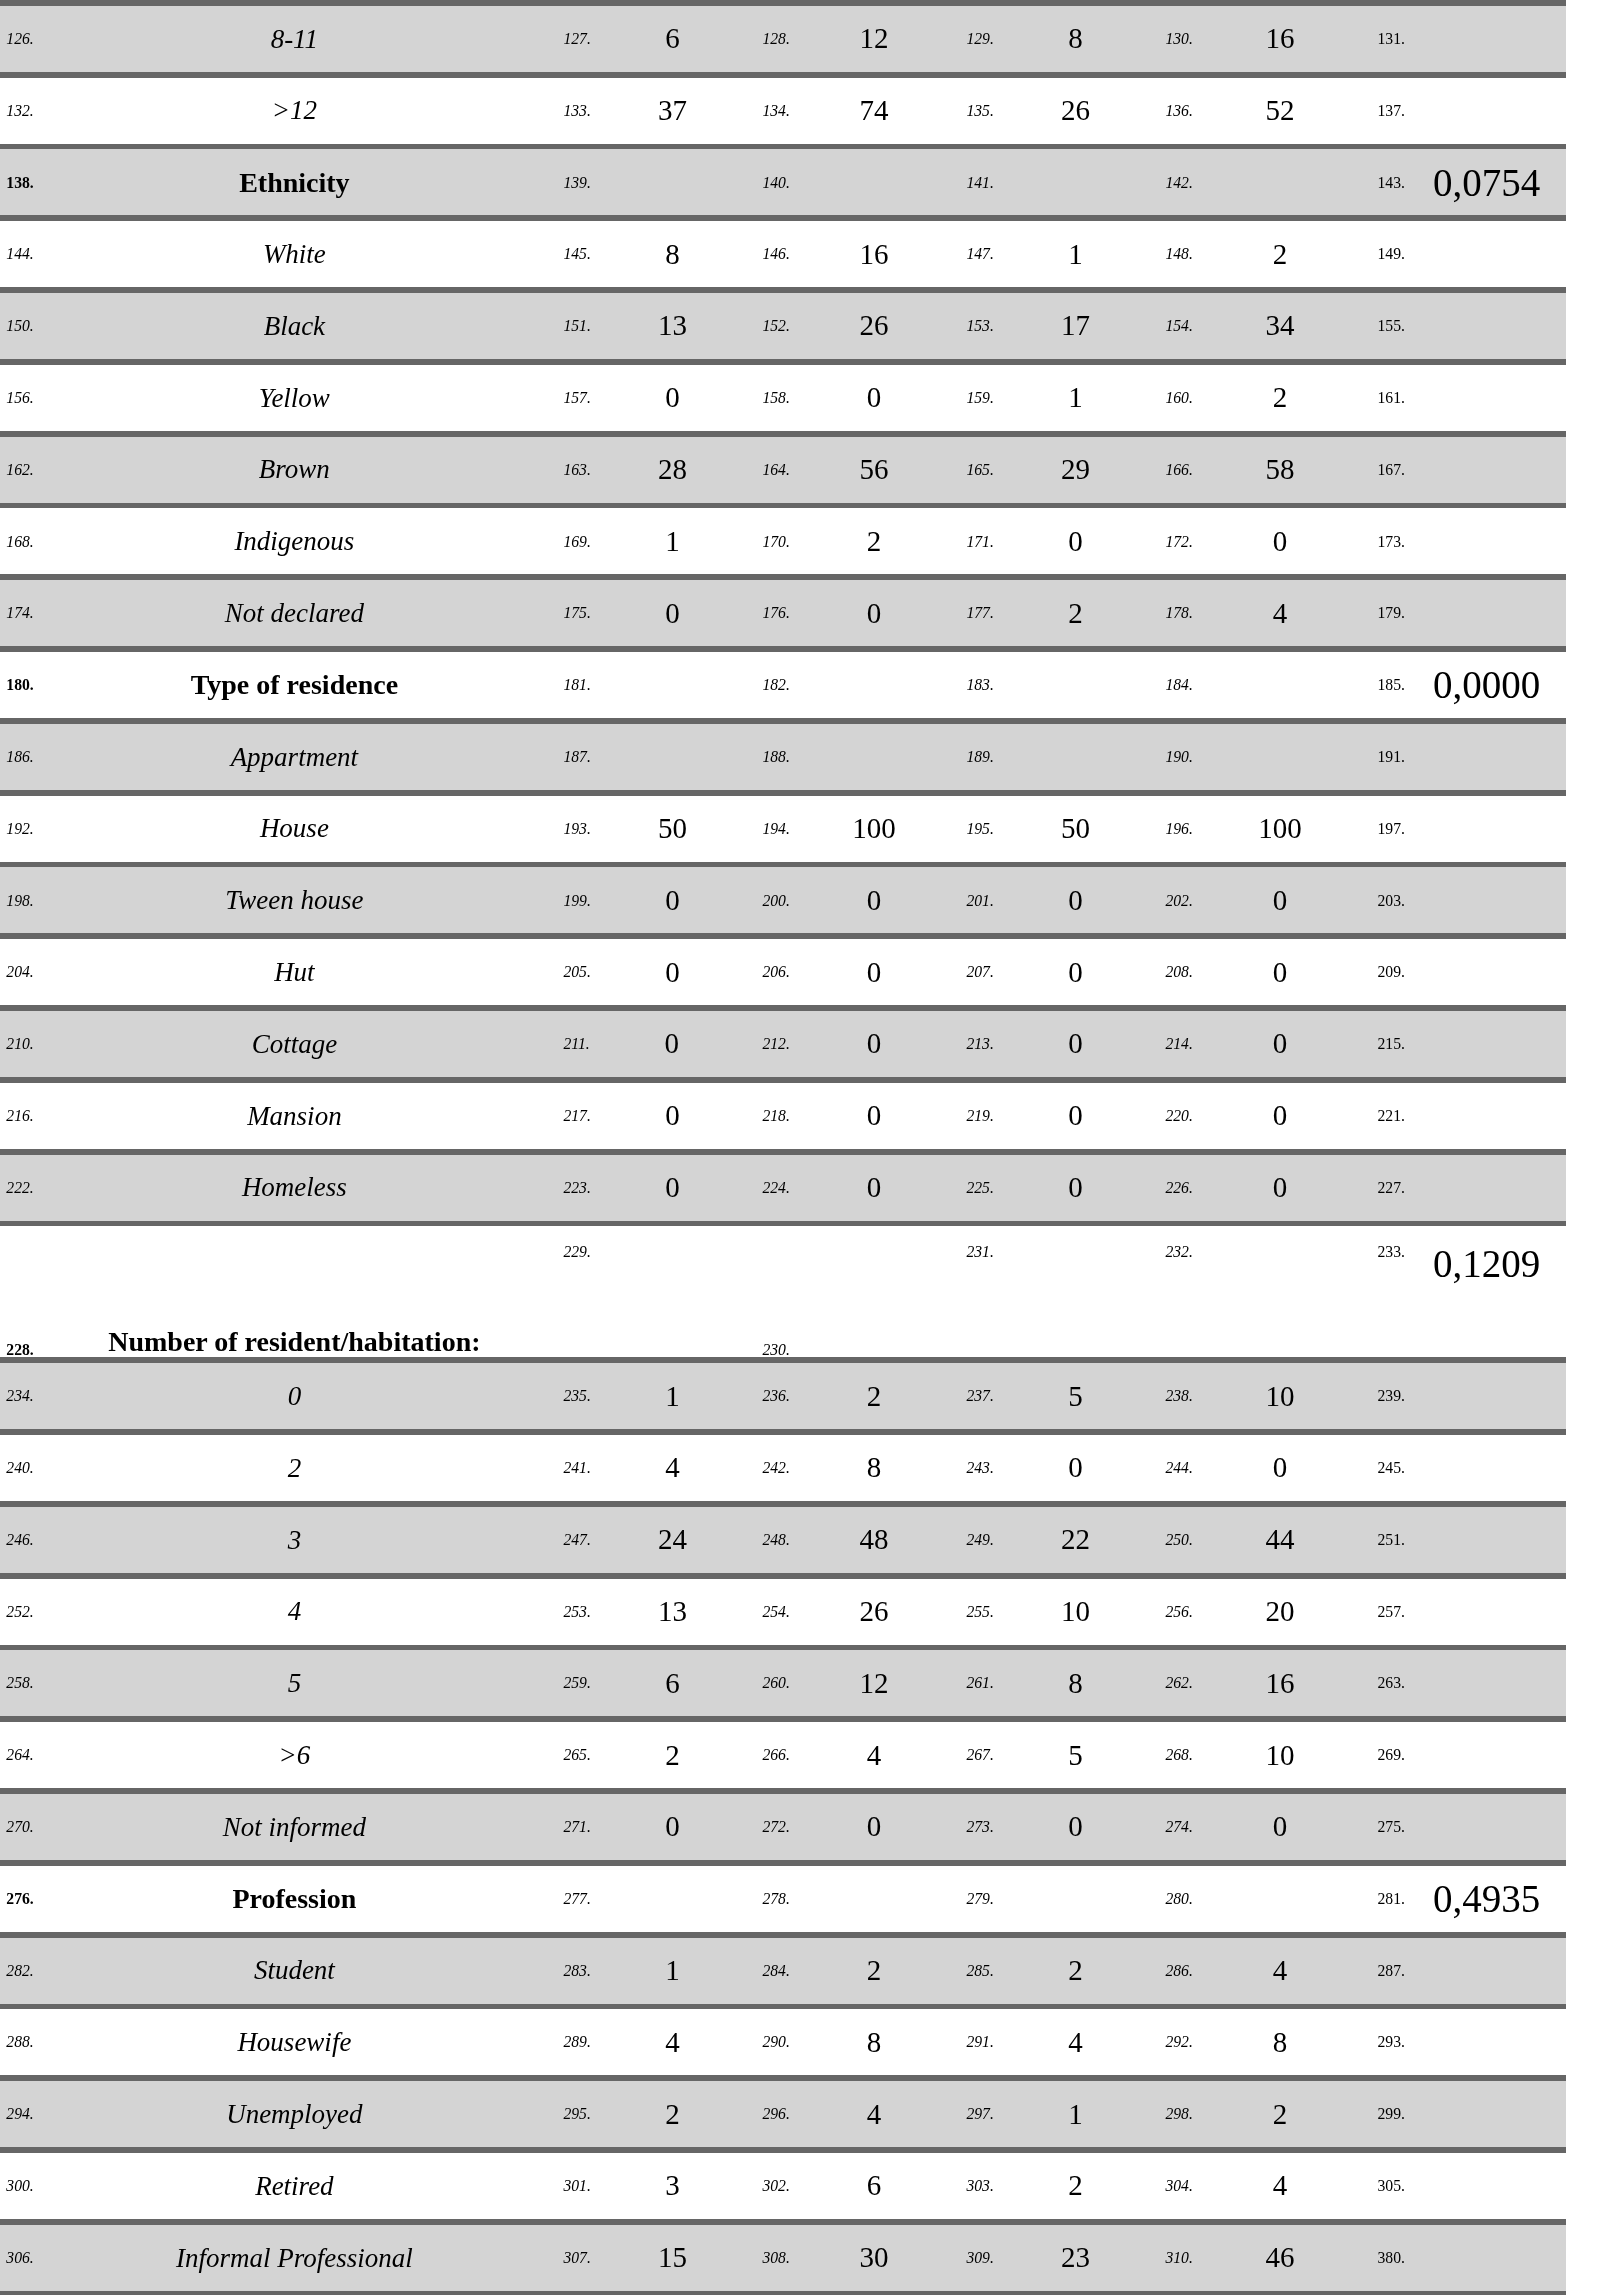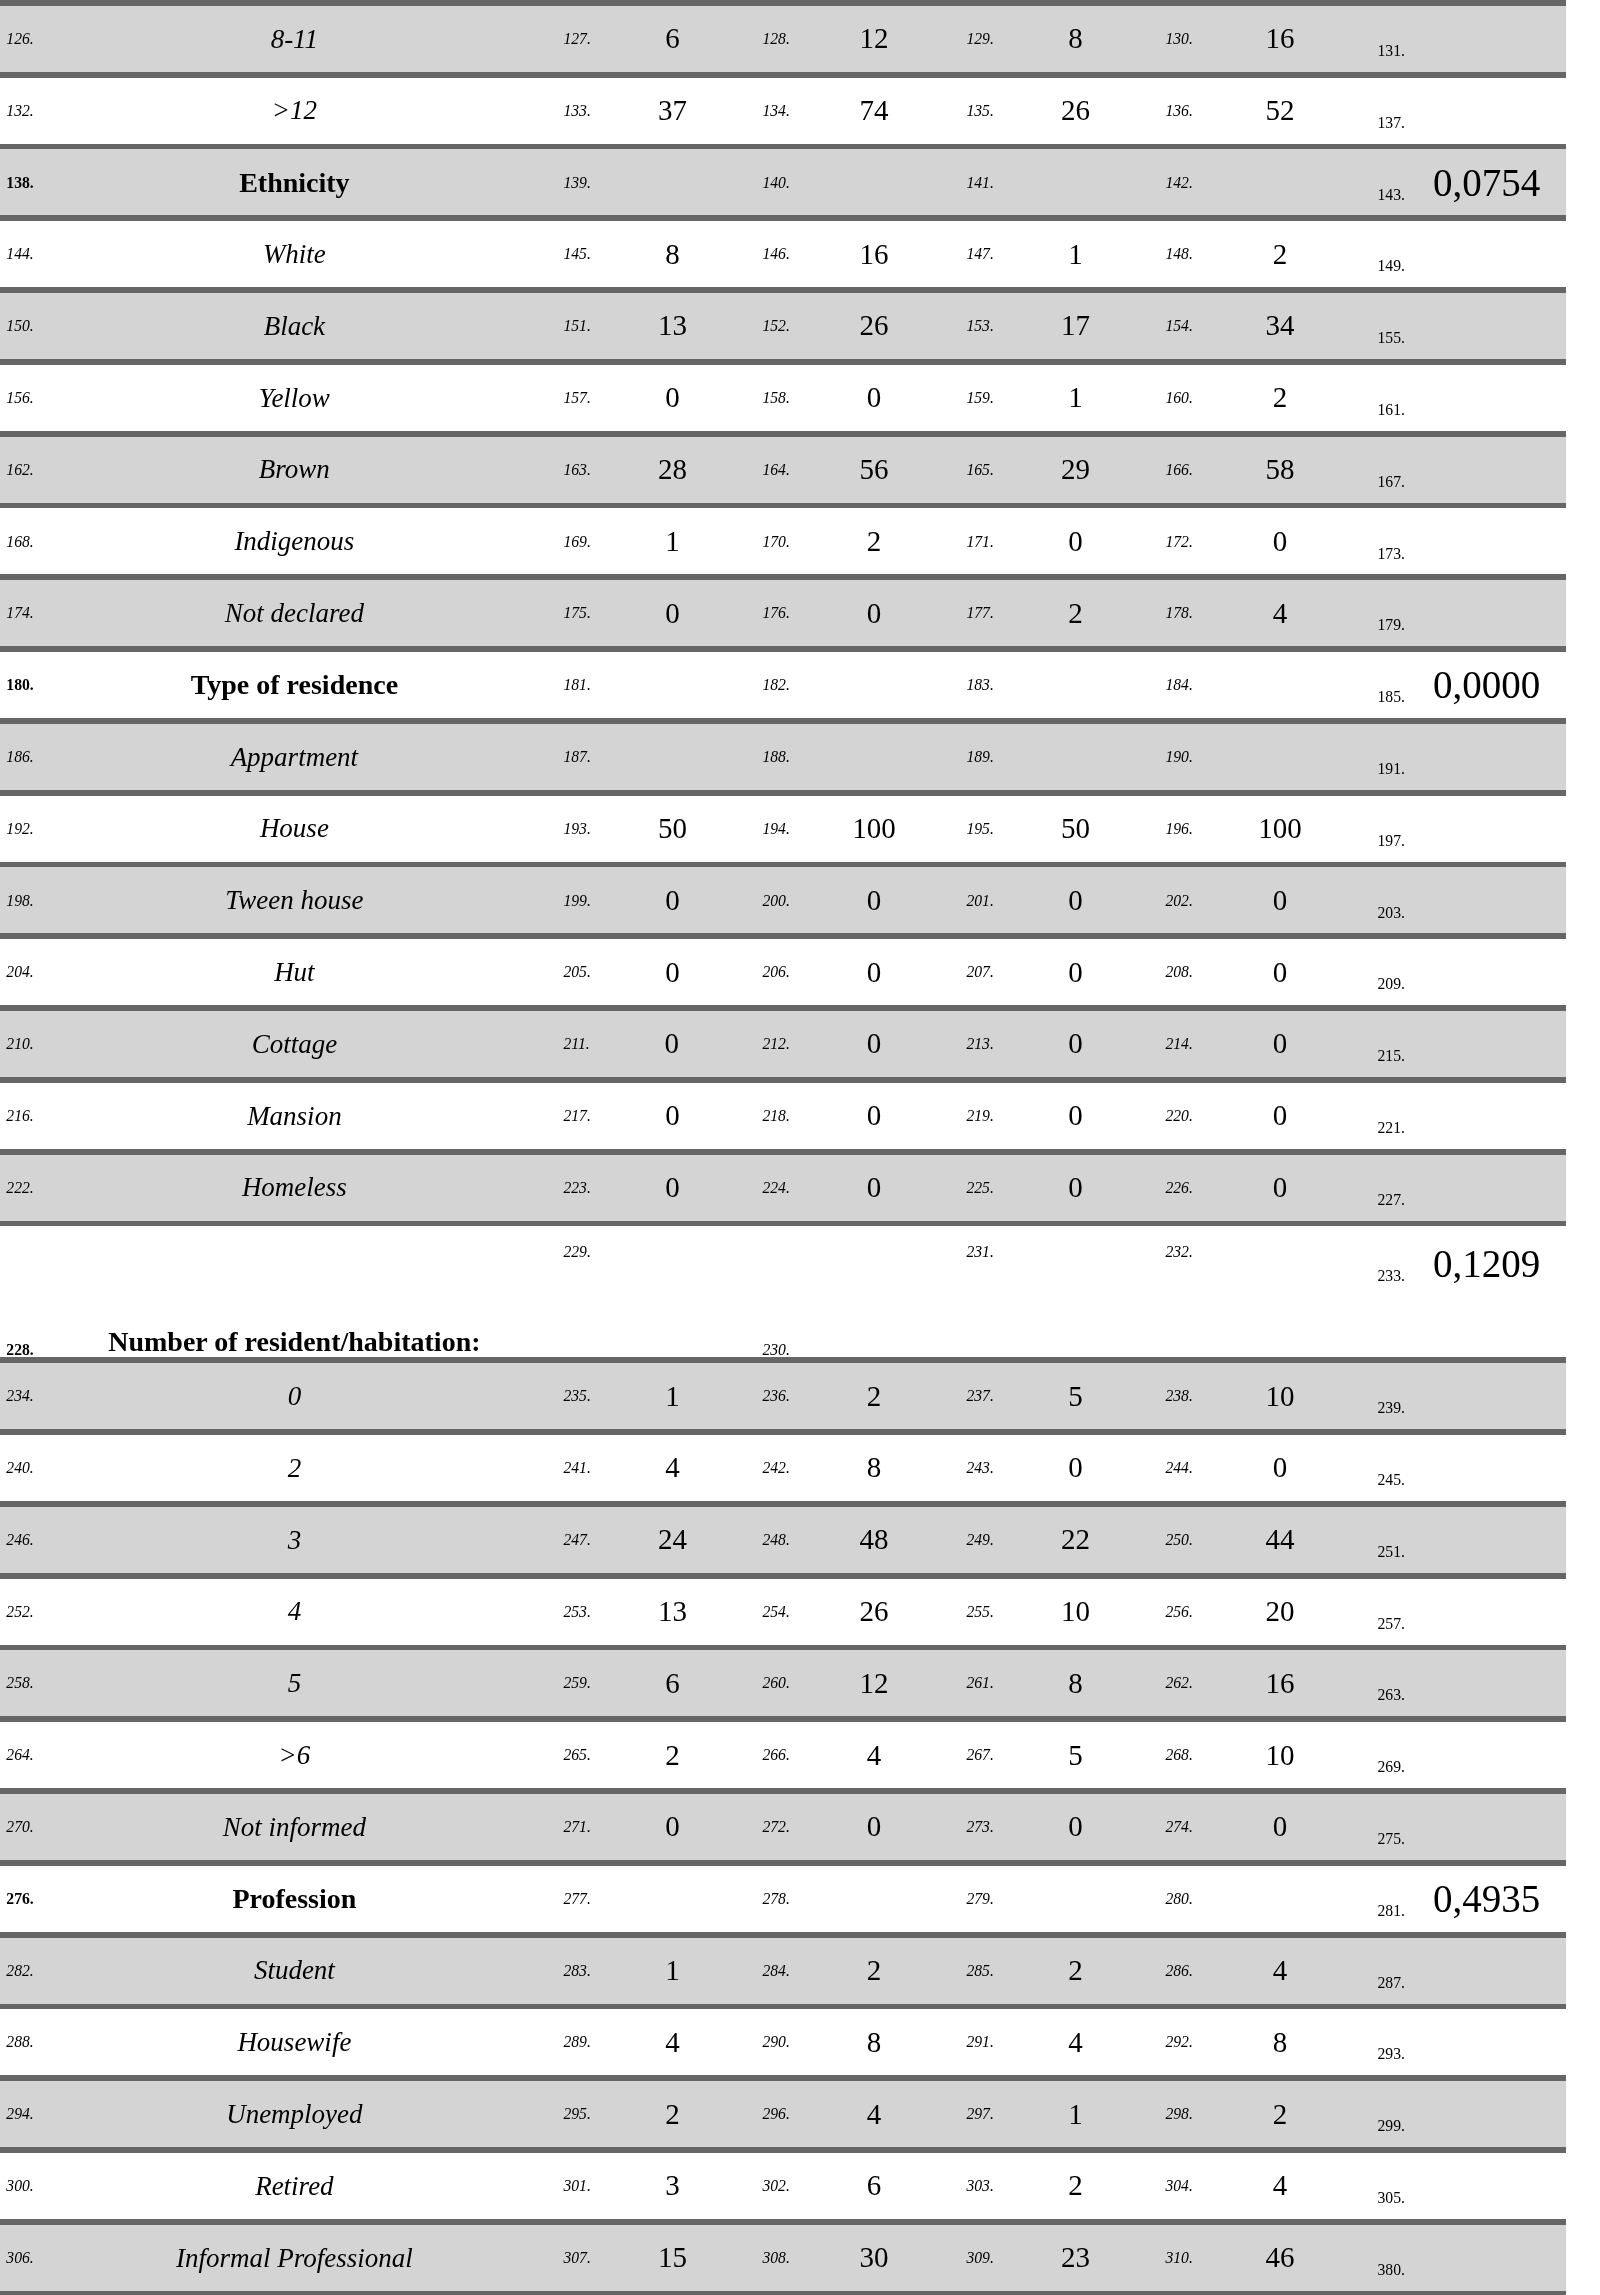--- a/index.html
+++ b/index.html
@@ -91,21 +91,21 @@
   
   td.numcell .cellwrap{padding-left:8.4px;padding-right:5.2px;}
   td.numcell .idx{padding-right:5.2px;}
   .num{
     font-size:29px;
     line-height:1;
   }
 
   
   td.pcell .cellwrap{padding-left:10.5px;padding-right:7.3px;}
-  td.pcell .idx{padding-right:9.4px;font-style:normal;margin-top:24px;}
+  td.pcell .idx{padding-right:9.4px;font-style:normal;}
   .pval{
     font-size:39px;
     line-height:1;
     font-style:normal;
   }
 </style>
 </head>
 <body>
 
 <div id="page">

